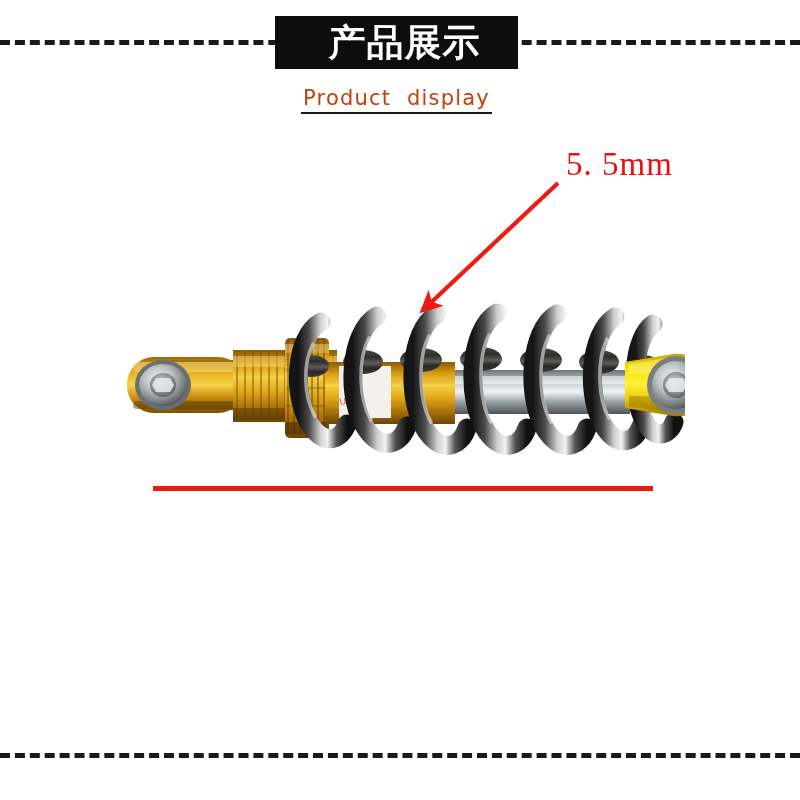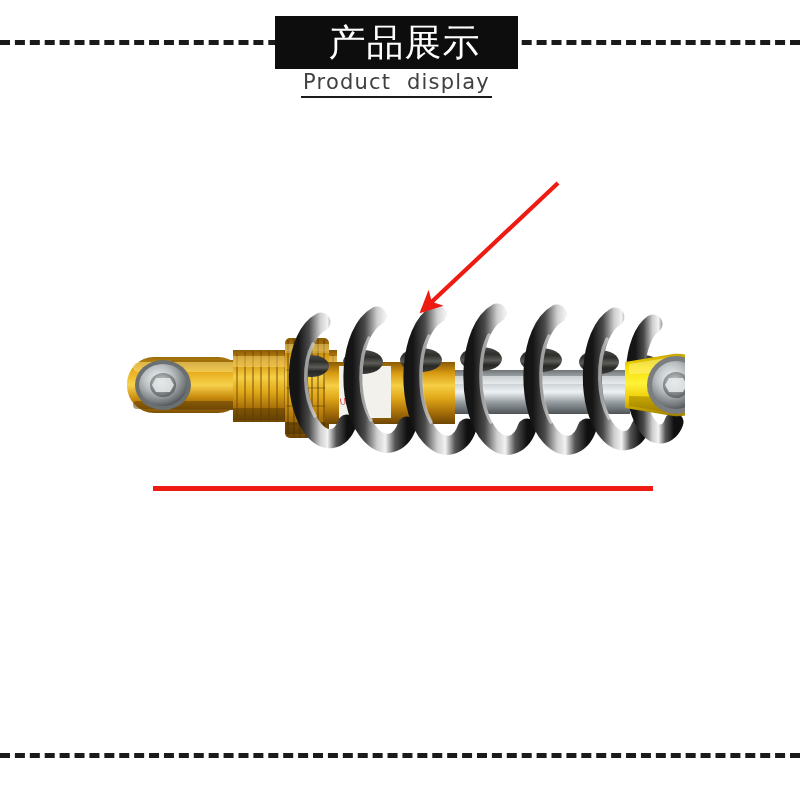--- a/index.html
+++ b/index.html
@@ -40,40 +40,40 @@
     display: flex;
     align-items: center;
     justify-content: center;
   }
   #banner-title {
     color: #ffffff;
     font-family: "Liberation Sans", "DejaVu Sans", sans-serif;
     font-size: 37px;
     line-height: 1;
     letter-spacing: 1px;
-    font-weight: 400;
+    font-weight: 700;
     white-space: nowrap;
     margin-left: 16px;
   }
   #subtitle-wrap {
     position: absolute;
     left: 275px;
     top: 70px;
     width: 243px;
     text-align: center;
     z-index: 5;
   }
   #subtitle {
     display: inline-block;
-    color: #404040;
+    color: #c2410c;
     font-family: "DejaVu Sans", sans-serif;
     font-size: 21px;
     letter-spacing: 1.2px;
     border-bottom: 2px solid #1a1a1a;
-    padding: 0 2px 2px 2px;
+    padding: 16px 2px 2px 2px;
     white-space: pre;
   }
 
   
   #label-thickness {
     position: absolute;
     left: 566px;
     top: 146px;
     color: #e8110f;
     font-family: "Liberation Serif", "DejaVu Serif", serif;
@@ -305,20 +305,21 @@
         <path d="M504 64 L548 57 C 562 56, 572 63, 574 72 L504 74 Z" fill="#fff38f" opacity="0.5"></path>
         <path d="M504 106 L548 113 C 562 114, 572 107, 574 98 L504 96 Z" fill="#8a6e00" opacity="0.45"></path>
         <circle cx="551" cy="85" r="29" fill="#7a7e80"></circle>
         <circle cx="551" cy="85" r="24" fill="url(#boltG)"></circle>
         <circle cx="551" cy="85" r="13" fill="url(#socketG)"></circle>
         <path d="M544 78 L558 78 L562 85 L558 92 L544 92 L540 85 Z" fill="#e8ecec" opacity="0.85"></path>
       </g>
     </svg>
   </div>
 
+  <div id="label-thickness">5. 5mm</div>
 
   <svg id="arrow-svg" viewBox="0 0 180 160">
     <defs>
       <marker id="arrowhead" markerWidth="6" markerHeight="6" refX="4.6" refY="3" orient="auto">
         <path d="M0,0.4 L5.4,3 L0,5.6 L1.4,3 Z" fill="#ee1b13"></path>
       </marker>
     </defs>
     <line x1="158" y1="18" x2="22" y2="146" stroke="#ee1b13" stroke-width="4.2" marker-end="url(#arrowhead)"></line>
   </svg>
 

